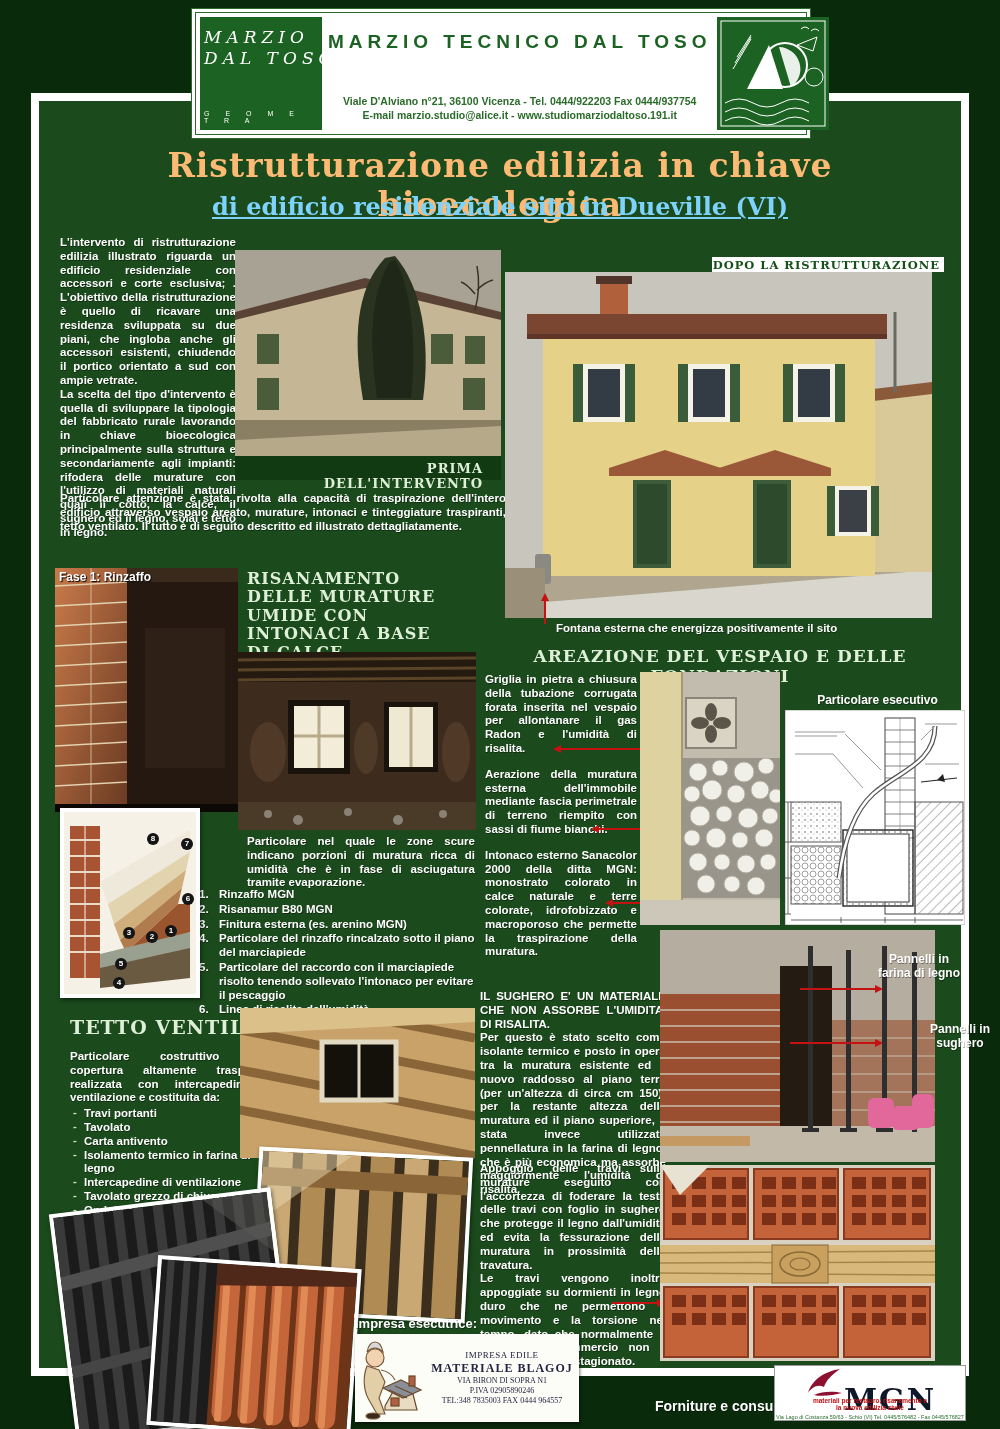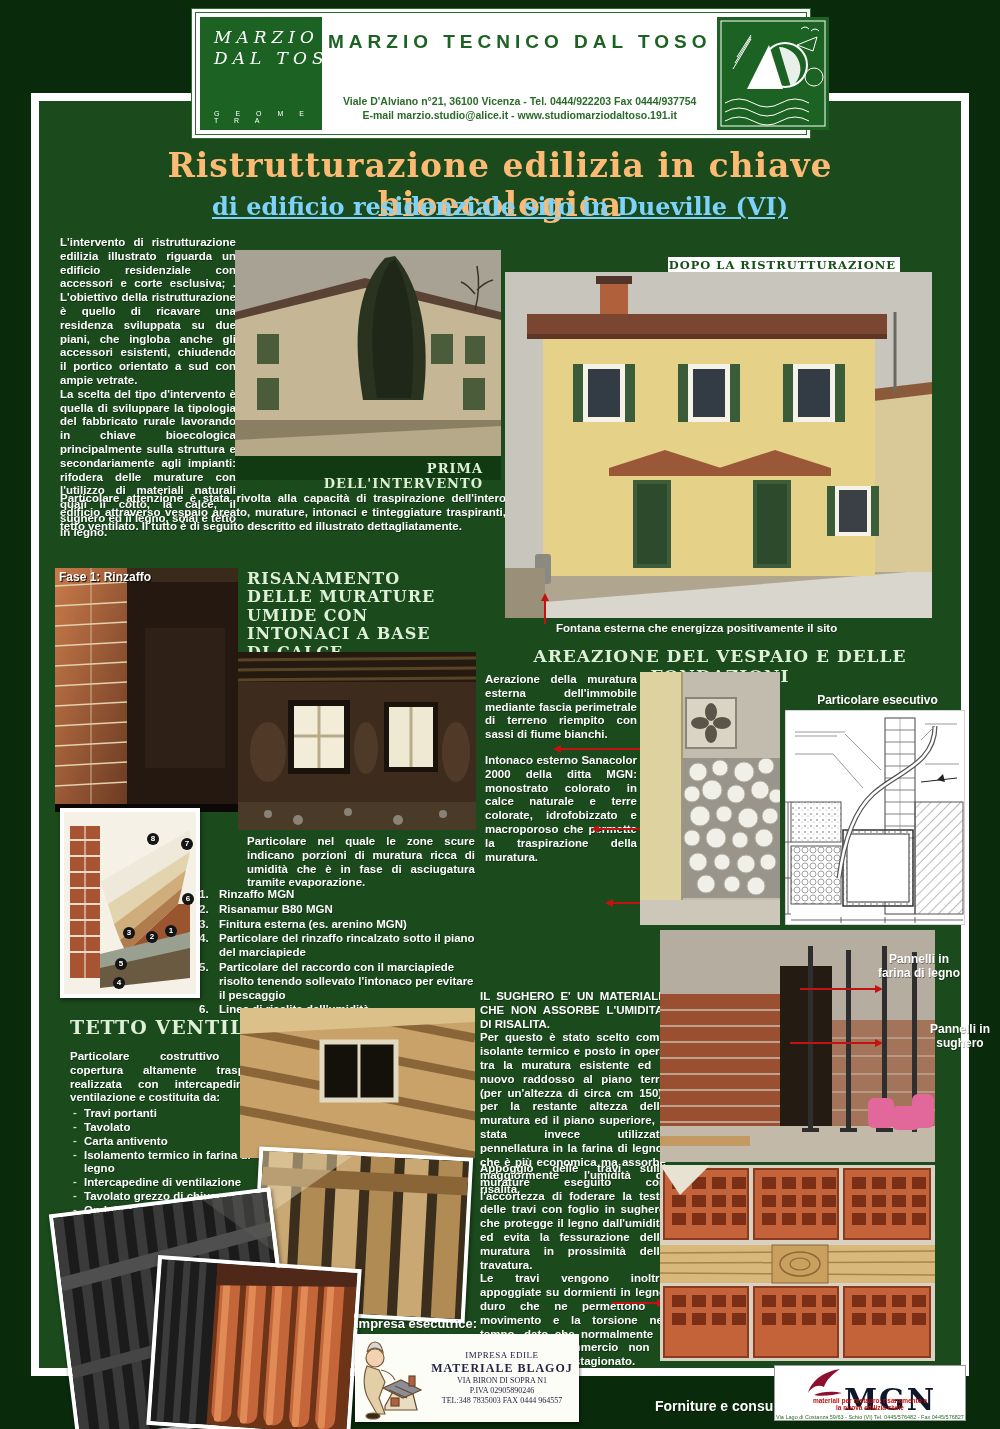--- a/index.html
+++ b/index.html
@@ -6,21 +6,21 @@
   .poster{position:relative;width:1000px;height:1429px;background:#0a2a0c;overflow:hidden;
           font-family:"Liberation Sans",sans-serif;}
   
   .frame{position:absolute;left:31px;top:93px;width:938px;height:1283px;box-sizing:border-box;
          border:8px solid #ffffff;background:#1b4a1c;}
   
   .header{position:absolute;left:195px;top:12px;width:612px;height:123px;background:#ffffff;
           border:1px solid #2a6b2a;box-shadow:0 0 0 3px #ffffff, 0 0 0 4px #2a6b2a;
           display:flex;box-sizing:border-box;padding:4px;}
   .hlogo{background:#1c6323;color:#fff;position:relative;}
-  .hlogo.left{width:122px;display:flex;flex-direction:column;justify-content:space-between;padding:10px 6px 6px 14px;box-sizing:border-box;}
+  .hlogo.left{width:122px;display:flex;flex-direction:column;justify-content:space-between;padding:10px 6px 6px 4px;box-sizing:border-box;}
   .hlogo.right{width:112px;}
   .script1{font-family:"DejaVu Serif",serif;font-style:italic;font-size:17px;letter-spacing:5px;line-height:1.25;white-space:nowrap;}
   .geometra{font-size:7px;letter-spacing:7px;}
   .hmid{flex:1;display:flex;flex-direction:column;align-items:center;justify-content:space-between;padding:14px 6px 8px 6px;}
   .studio{color:#1c6323;font-weight:bold;font-size:19px;letter-spacing:5px;white-space:nowrap;}
   .addr{color:#2a6b2a;font-size:10.5px;font-weight:bold;text-align:center;line-height:1.35;}
   
   .main-title{position:absolute;left:60px;top:146px;width:880px;text-align:center;color:#fdba74;
               font-family:"DejaVu Serif",serif;font-weight:bold;font-size:33px;letter-spacing:1px;}
   .main-subtitle{position:absolute;left:60px;top:192px;width:880px;text-align:center;color:#7dd3fc;
@@ -139,21 +139,21 @@
       <path d="M0 190 L266 176 L266 206 L0 206 Z" fill="#b5a98a"></path>
       <g stroke="#3a3326" stroke-width="1.5" fill="none">
         <path d="M240 60 q6 -22 2 -44 M240 44 q-8 -10 -14 -12 M242 40 q8 -8 16 -10"></path>
       </g>
     </svg>
   </div>
   <div class="abs band-dark" style="left:235px;top:456px;width:266px;height:24px;">
     <div class="stencil" style="font-size:13px;text-align:right;padding:5px 18px 0 0;margin-left:48px;">PRIMA DELL'INTERVENTO</div>
   </div>
 
-  <div class="abs band-white" style="left:668px;top:257px;width:232px;height:15px;">
+  <div class="abs band-white" style="left:712px;top:257px;width:232px;height:15px;">
     <div class="stencil" style="color:#17501a;font-size:11.5px;text-align:right;padding:1px 4px 0 0;">DOPO LA RISTRUTTURAZIONE</div>
   </div>
   <div class="photo" style="left:505px;top:272px;width:427px;height:346px;">
     <svg width="427" height="346" viewBox="0 0 427 346">
       <rect width="427" height="346" fill="#c8c5bc"></rect>
       <rect x="0" y="296" width="427" height="50" fill="#b0a58e"></rect>
       <polygon points="40,330 427,298 427,346 20,346" fill="#d9d6cd"></polygon>
       <rect x="368" y="118" width="59" height="182" fill="#d9c898"></rect>
       <polygon points="360,118 427,110 427,122 360,130" fill="#8a5a3a"></polygon>
       <rect x="95" y="8" width="28" height="46" fill="#b0603a"></rect>
@@ -311,20 +311,21 @@
     <span class="dot" style="left:49px;top:165px;">4</span>
     <span class="dot" style="left:51px;top:146px;">5</span>
     <span class="dot" style="left:118px;top:81px;">6</span>
     <span class="dot" style="left:117px;top:26px;">7</span>
     <span class="dot" style="left:83px;top:21px;">8</span>
   </div>
 
   <div class="abs stencil" style="left:505px;top:646px;width:430px;font-size:17px;text-align:center;">AREAZIONE DEL VESPAIO E DELLE FONDAZIONI</div>
 
   <div class="abs txt" style="left:485px;top:673px;width:152px;">
+    <p>Griglia in pietra a chiusura della tubazione corrugata forata inserita nel vespaio per allontanare il  gas Radon e l'umidità di risalita.</p>
     <p>Aerazione della muratura esterna dell'immobile mediante  fascia perimetrale di terreno riempito con sassi di fiume bianchi.</p>
     <p>Intonaco esterno Sanacolor 2000 della ditta MGN: monostrato colorato in calce naturale e terre colorate, idrofobizzato e macroporoso che permette la traspirazione della muratura.</p>
   </div>
   <div class="arr head-left" style="left:560px;top:748px;width:92px;"></div>
   <div class="arr head-left" style="left:598px;top:828px;width:58px;"></div>
   <div class="arr head-left" style="left:612px;top:902px;width:52px;"></div>
 
   <div class="photo" style="left:640px;top:672px;width:140px;height:253px;">
     <svg width="140" height="253" viewBox="0 0 140 253">
       <rect width="140" height="253" fill="#c2bcae"></rect>

